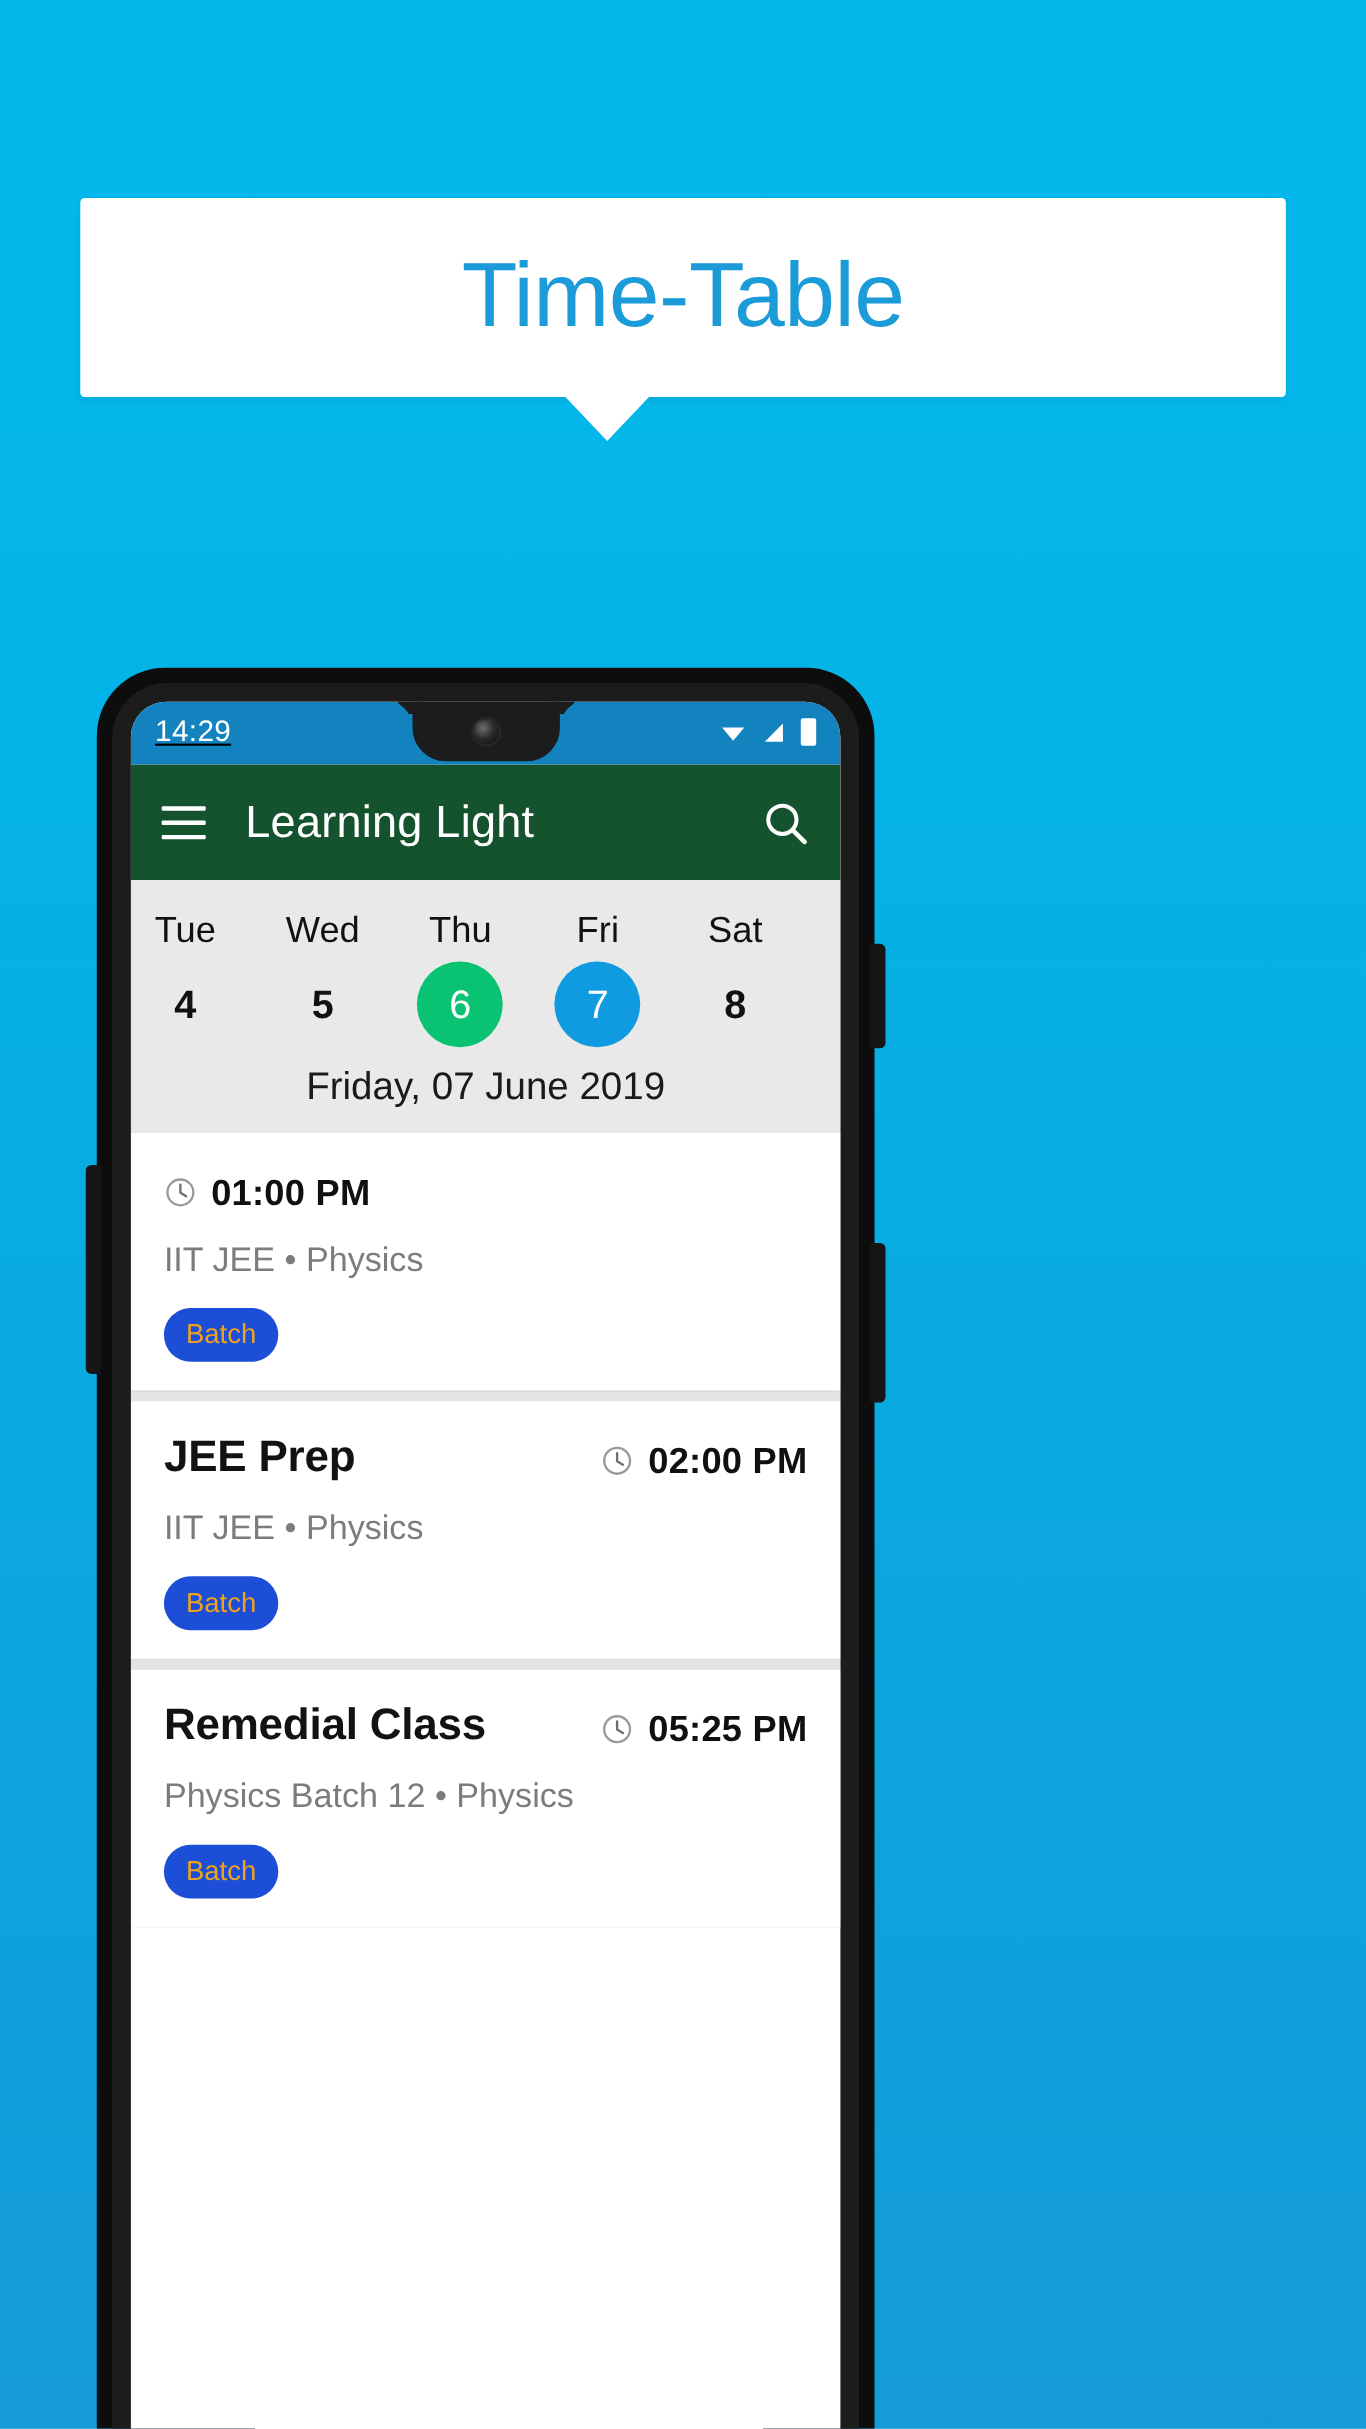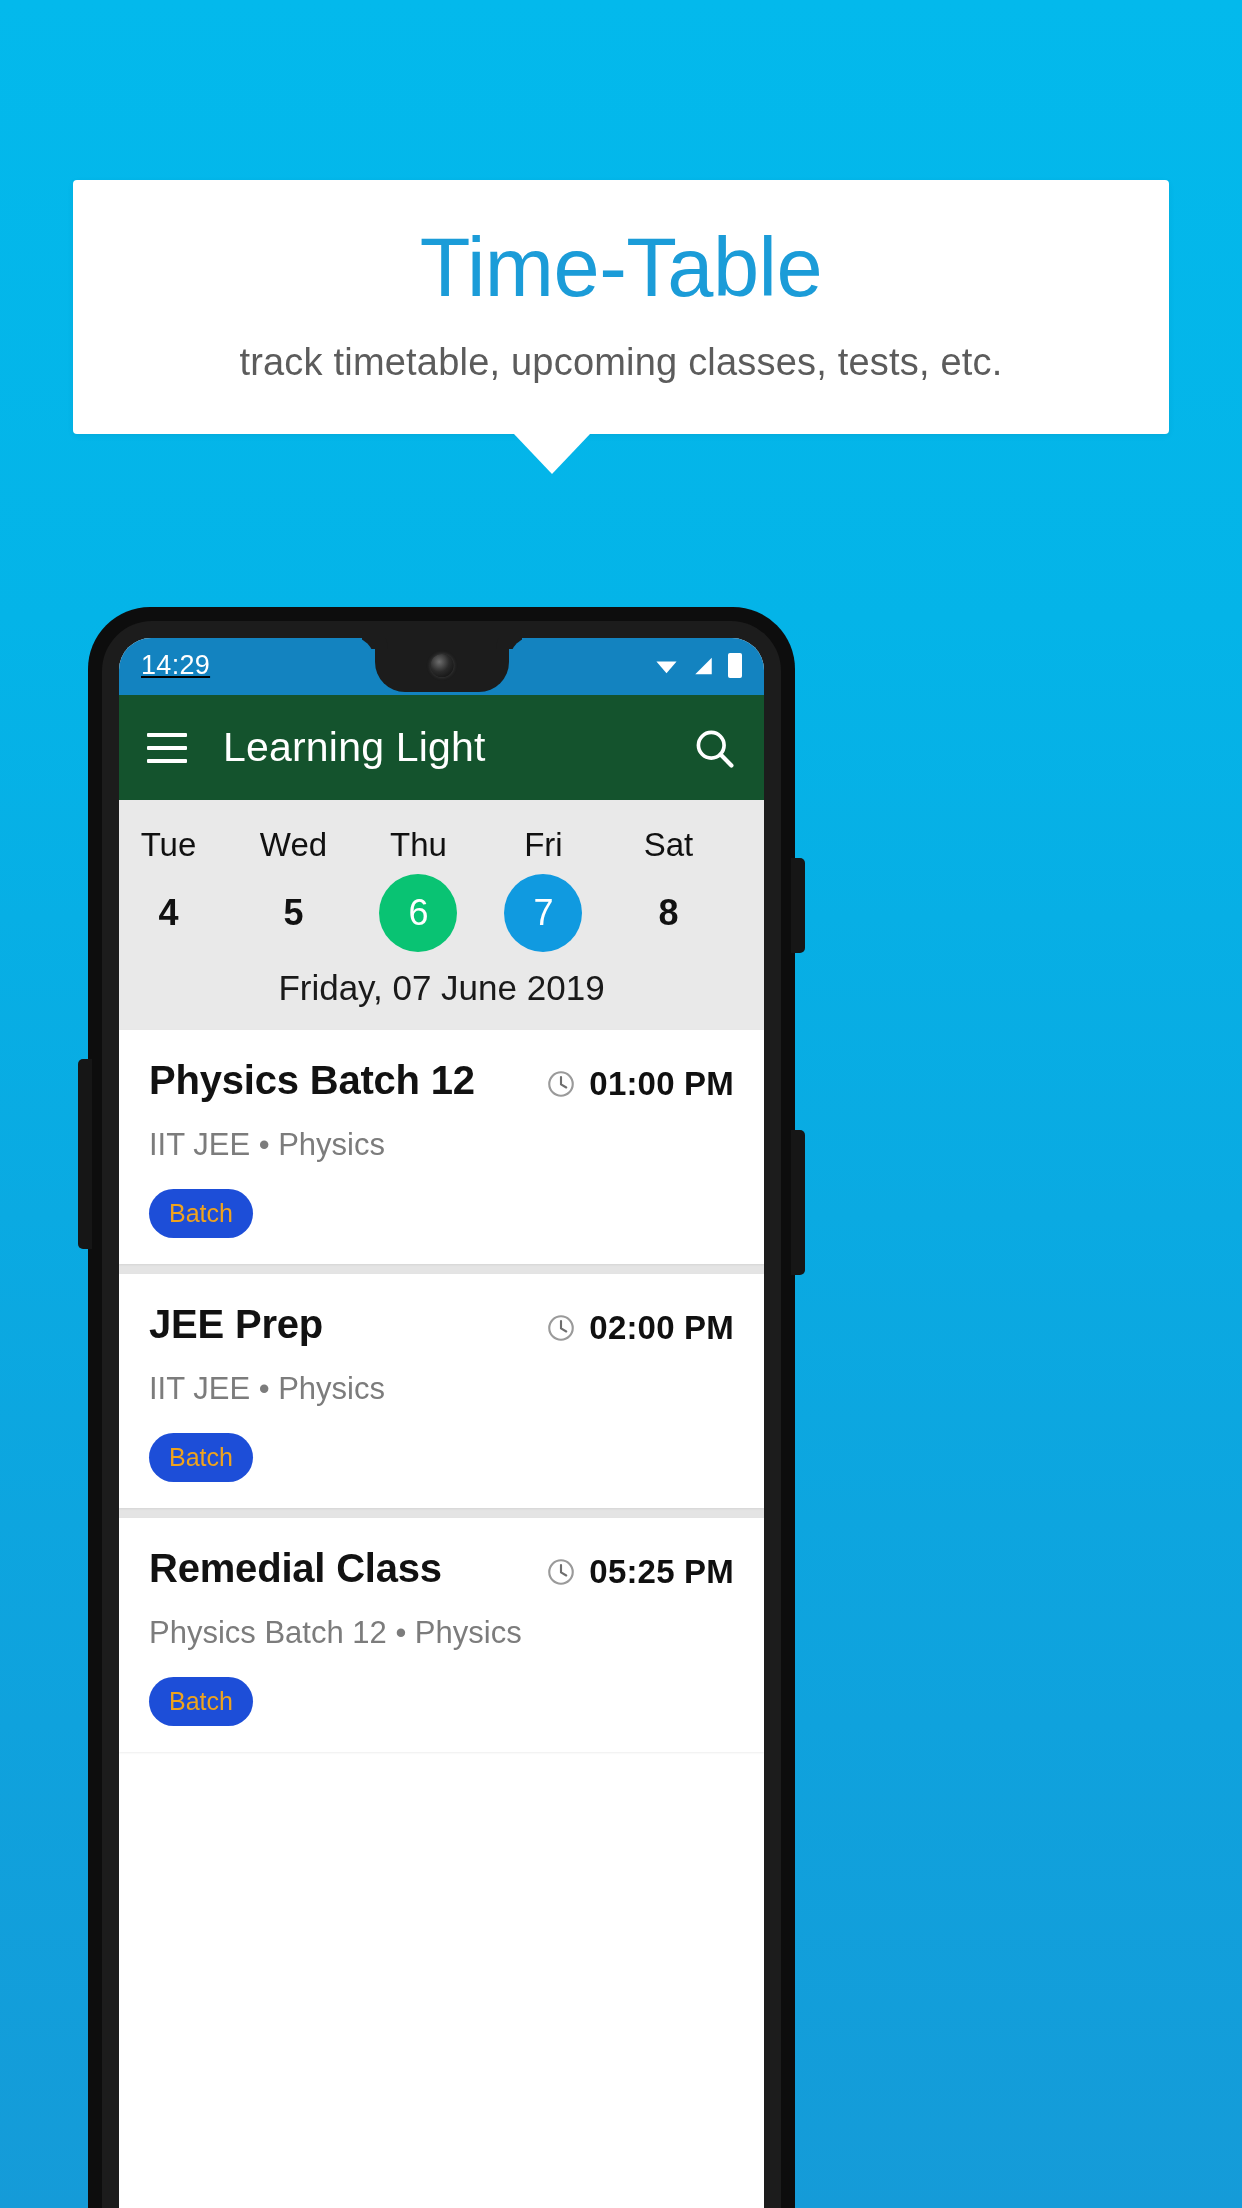--- a/index.html
+++ b/index.html
@@ -195,21 +195,20 @@
     border-radius:26px;
     margin-top:26px;
   }
 </style>
 </head>
 <body>
 
 <div class="bubble-wrap">
   <div class="bubble">
     <div class="bubble-title">Time-Table</div>
-    <div class="bubble-sub">track timetable, upcoming classes, tests, etc.</div>
   </div>
   <div class="bubble-tail"></div>
 </div>
 
 <div class="phone">
   <div class="phone-inner-bezel"></div>
   <div class="btn-right-1"></div>
   <div class="btn-right-2"></div>
   <div class="btn-left-1"></div>
 
@@ -297,21 +296,20 @@
         </div>
 
       </div>
       <div class="date-label">Friday, 07 June 2019</div>
     </div>
 
     <div class="cards">
 
       <div class="card">
         <div class="card-top">
-          <div class="card-title">Physics Batch 12</div>
           <div class="card-time">
             <svg class="clock-icon" viewBox="0 0 24 24">
               <circle cx="12" cy="12" r="9.4" fill="none" stroke="#9A9A9A" stroke-width="1.7"></circle>
               <path d="M12 6.4 L12 12.3 L16.2 14.8" fill="none" stroke="#6E6E6E" stroke-width="1.7" stroke-linecap="round" stroke-linejoin="round"></path>
             </svg>
             <div class="card-time-text">01:00 PM</div>
           </div>
         </div>
         <div class="card-sub">IIT JEE • Physics</div>
         <div class="badge">Batch</div>

